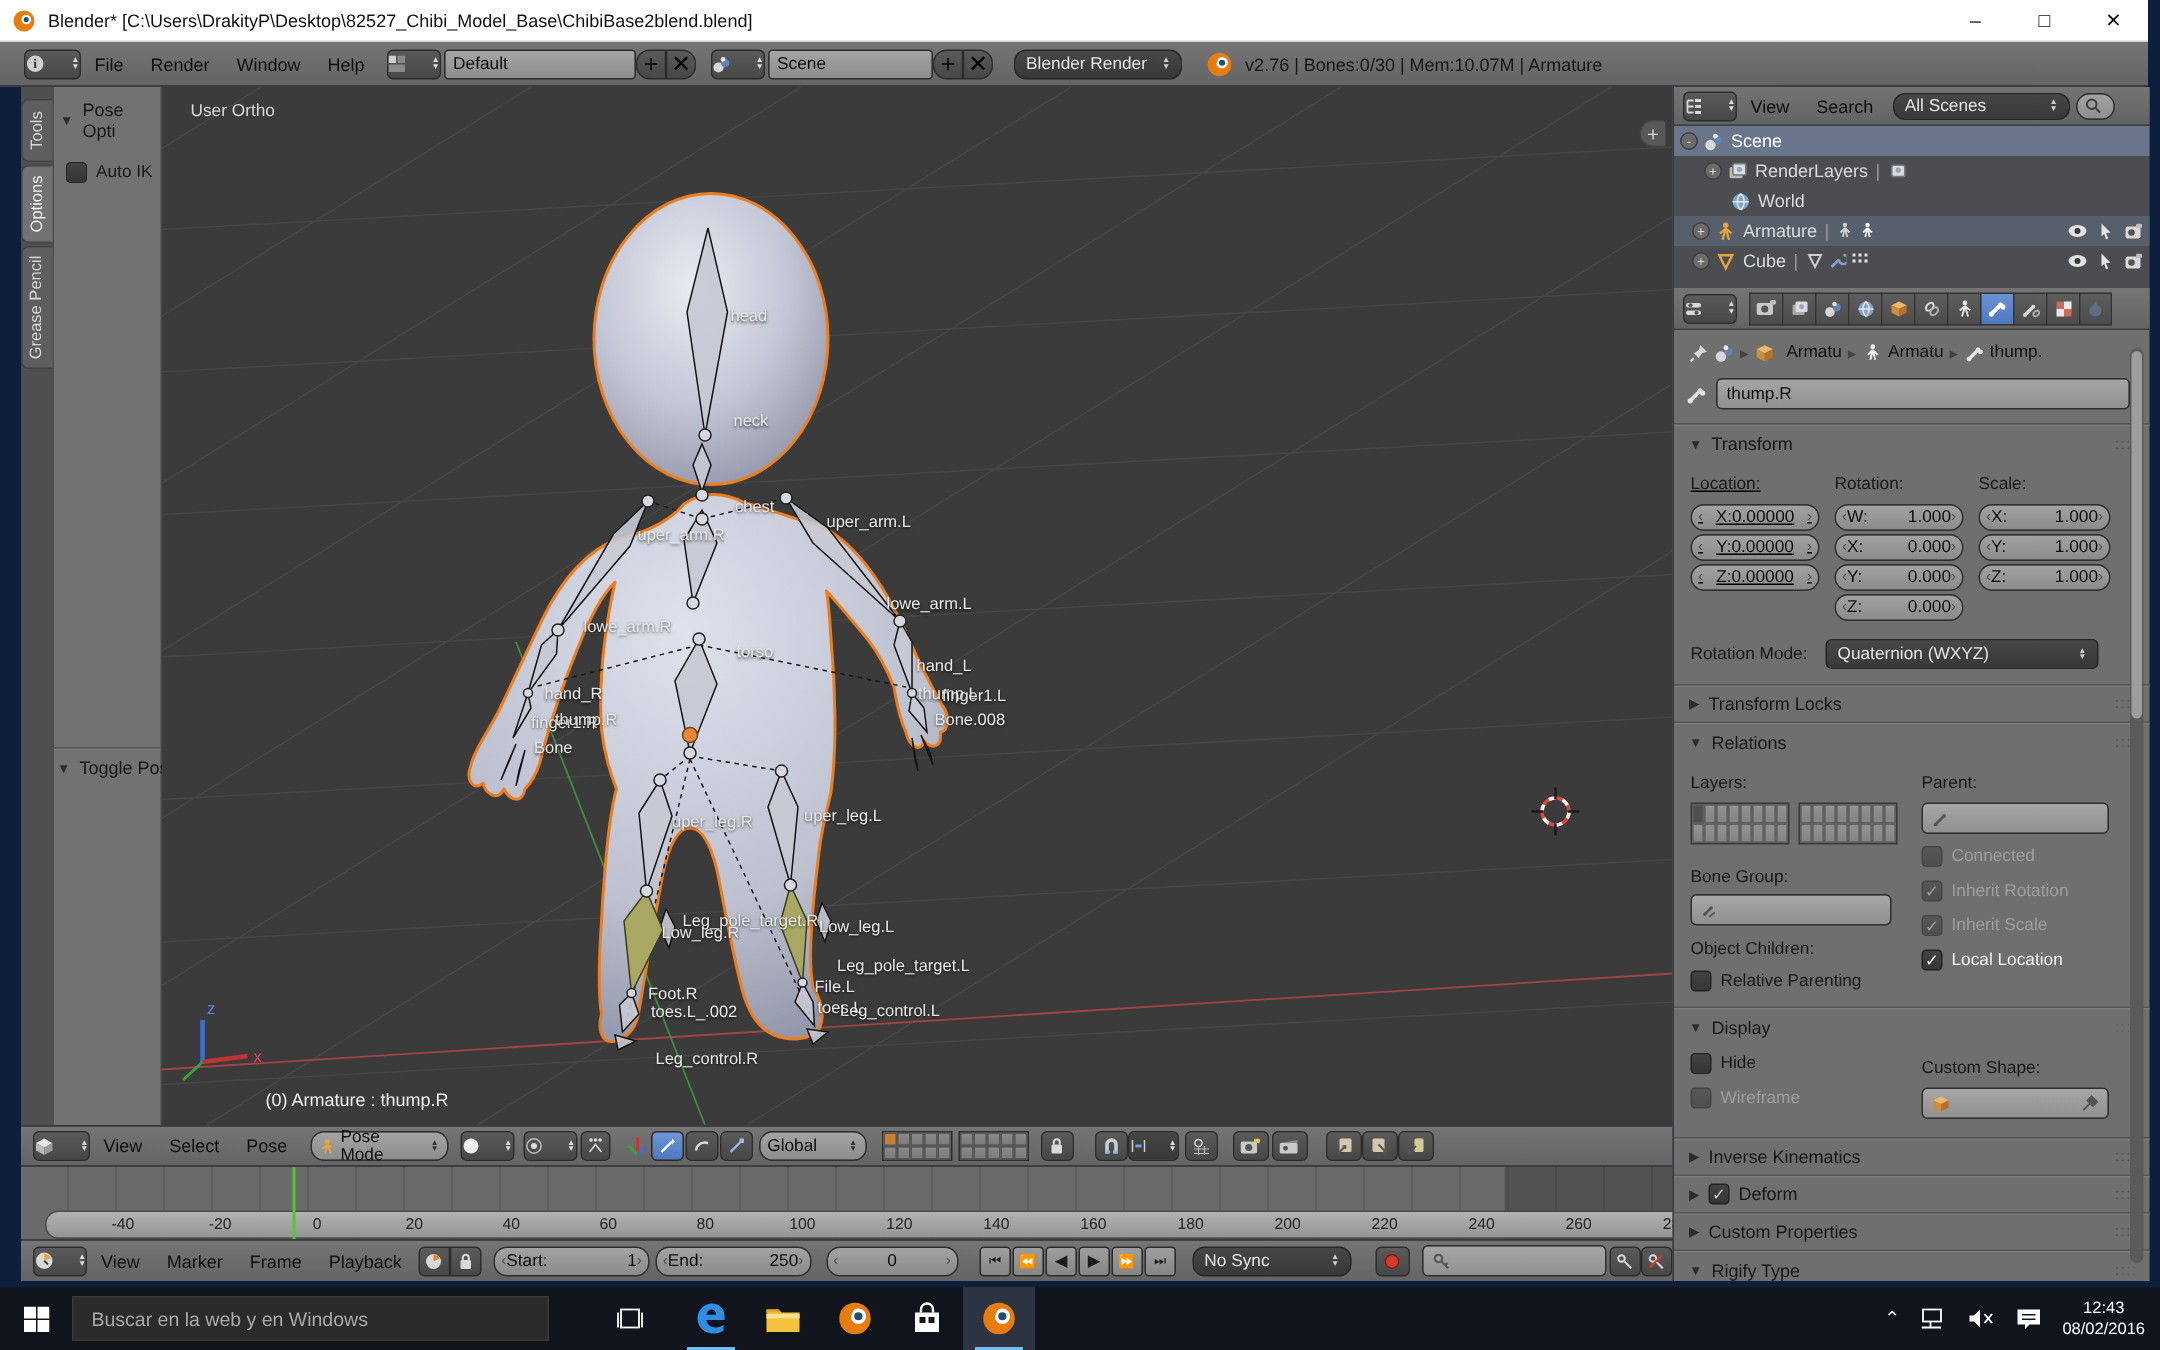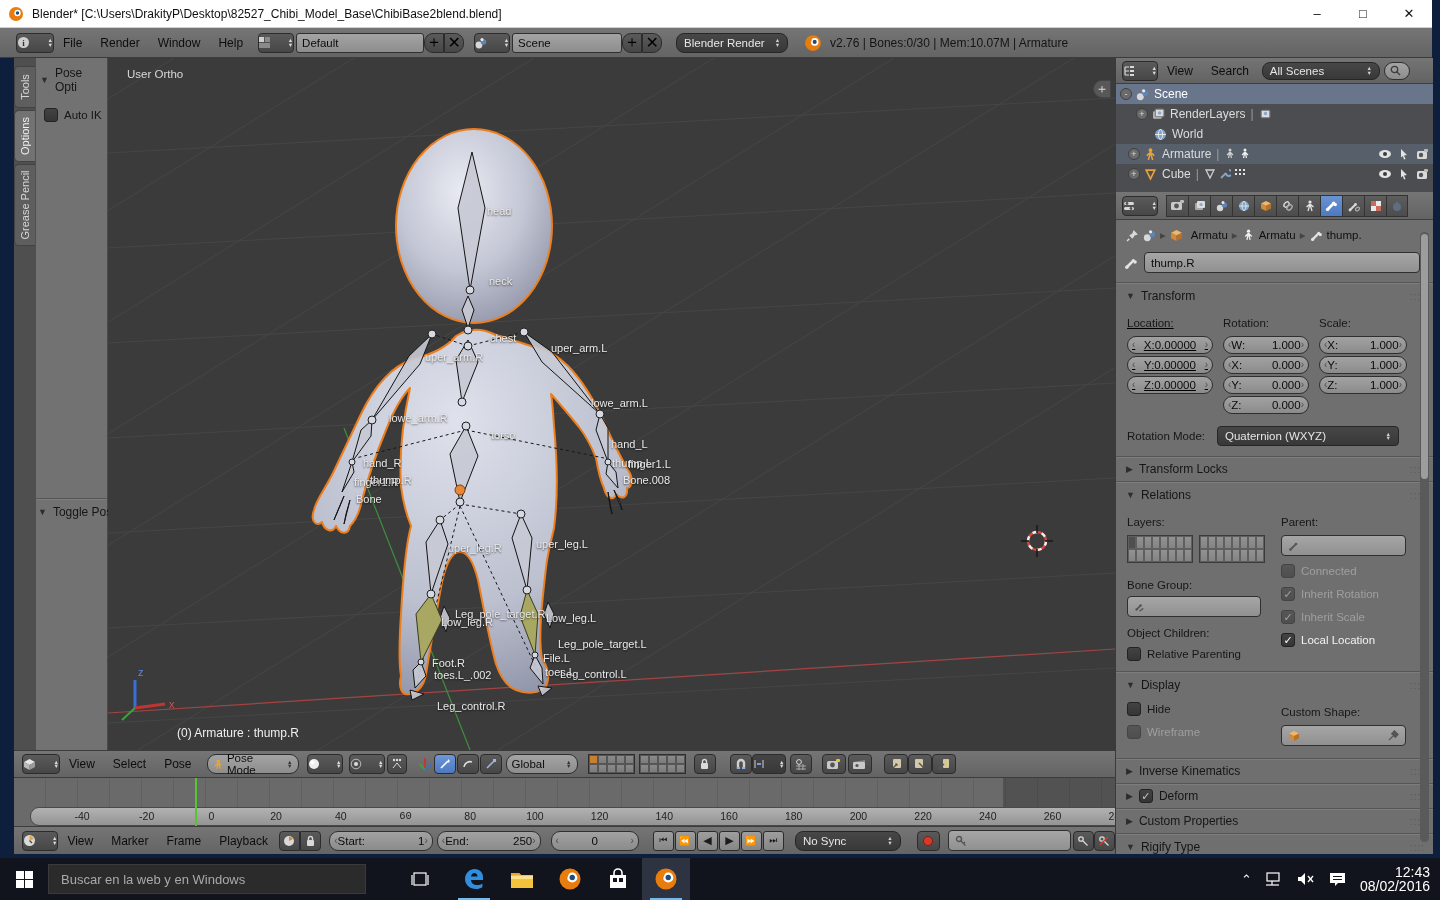--- a/index.html
+++ b/index.html
@@ -87,21 +87,21 @@
   .scrollbar { position:absolute; right:4px; width:9px; border-radius:5px; background:#5a5a5a; }
   .scrollthumb { position:absolute; left:1px; width:7px; border-radius:4px; background:#9d9d9d; }
 
   
   .taskbar { left:0; top:858px; width:1440px; height:42px; background:#11141d; display:flex; align-items:center; }
   .tb-icon { width:48px; height:42px; display:flex; align-items:center; justify-content:center; position:relative; }
   .tb-icon.running::after { content:""; position:absolute; bottom:0; left:8px; right:8px; height:2px; background:#76b9ed; }
   .tb-icon.active { background:#2d3340; }
   .search-box { width:318px; height:30px; background:#2b2b2b; border:1px solid #3a3a3a; display:flex; align-items:center; padding-left:12px; font-size:13px; color:#a9a9a9; }
   .tray { margin-left:auto; display:flex; align-items:center; color:#eee; gap:14px; padding-right:10px; }
-  .clock { font-size:14px; color:#fff; text-align:right; line-height:14px; }
+  .clock { font-size:11px; color:#fff; text-align:center; line-height:14px; }
 </style>
 </head>
 <body>
 
 <div class="abs titlebar">
   <svg class="blogo" viewBox="0 0 16 16">
       <circle cx="8" cy="8" r="7" fill="#e87d0d"></circle>
       <circle cx="9.5" cy="7" r="3.2" fill="#fff"></circle>
       <circle cx="9.5" cy="7" r="1.7" fill="#1f4c7c"></circle>
       <path d="M1.5 9 L7 4.5 L5 9Z" fill="#e87d0d"></path>
@@ -522,21 +522,21 @@
 
 <div class="abs tl-canvas">
   <div class="tl-out"></div>
   <div class="tl-ruler">
       <div id="ruler-ticks">
         <span class="tick" style="left: 51px;">-40</span>
         <span class="tick" style="left: 115.7px;">-20</span>
         <span class="tick" style="left: 180.4px;">0</span>
         <span class="tick" style="left: 245.1px;">20</span>
         <span class="tick" style="left: 309.8px;">40</span>
-        <span class="tick" style="left: 374.5px; font-family: Liberation Mono, monospace;">60</span>
+        <span class="tick" style="left: 374.5px;">60</span>
         <span class="tick" style="left: 439.2px;">80</span>
         <span class="tick" style="left: 503.9px;">100</span>
         <span class="tick" style="left: 568.6px;">120</span>
         <span class="tick" style="left: 633.3px;">140</span>
         <span class="tick" style="left: 698px;">160</span>
         <span class="tick" style="left: 762.7px;">180</span>
         <span class="tick" style="left: 827.4px;">200</span>
         <span class="tick" style="left: 892.1px;">220</span>
         <span class="tick" style="left: 956.8px;">240</span>
         <span class="tick" style="left: 1021.5px;">260</span>

